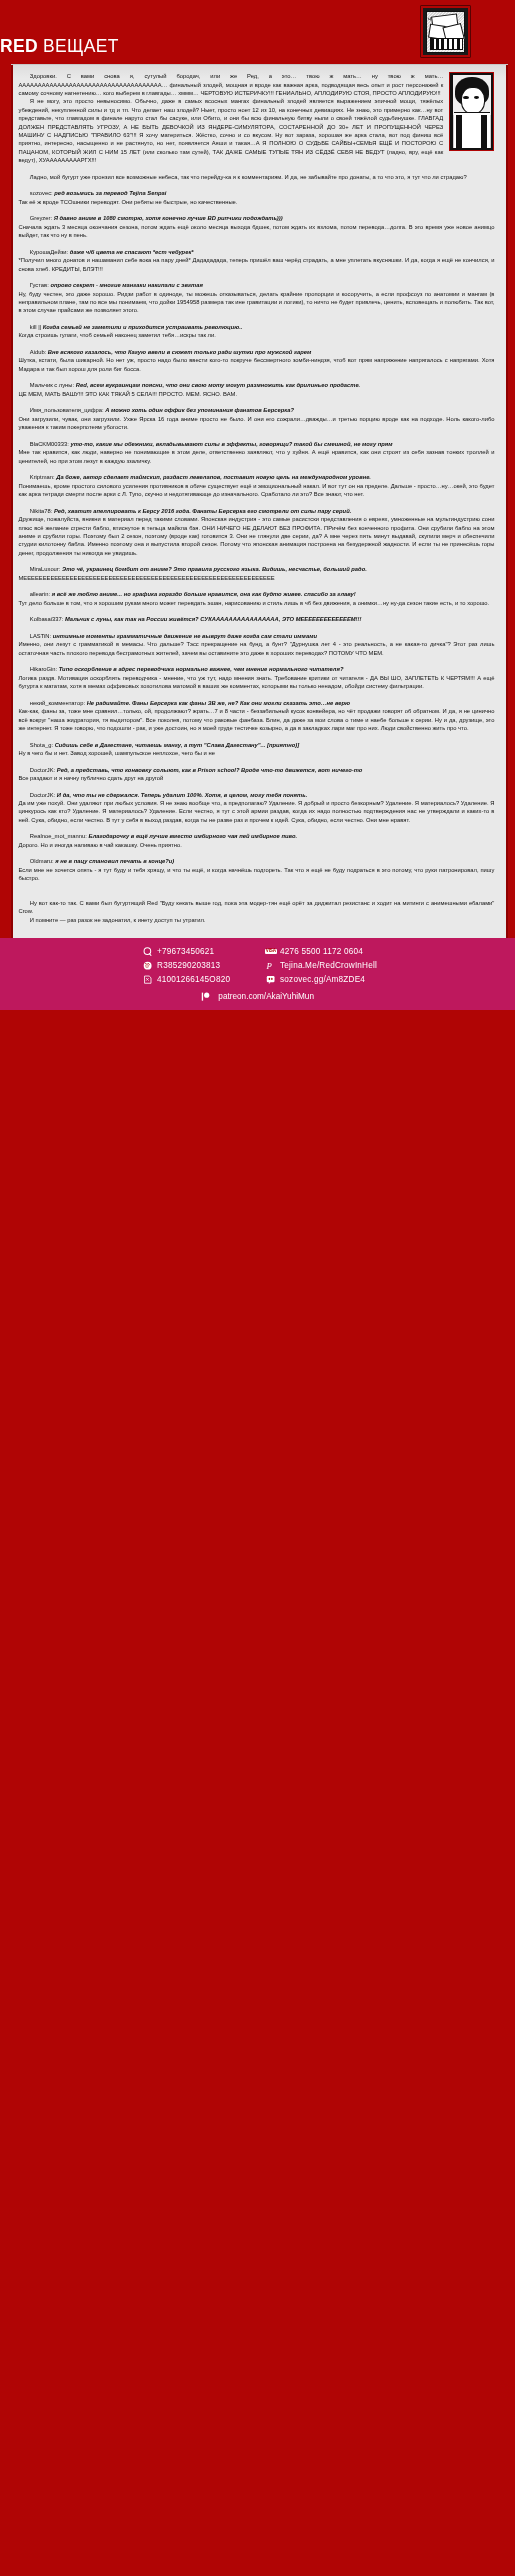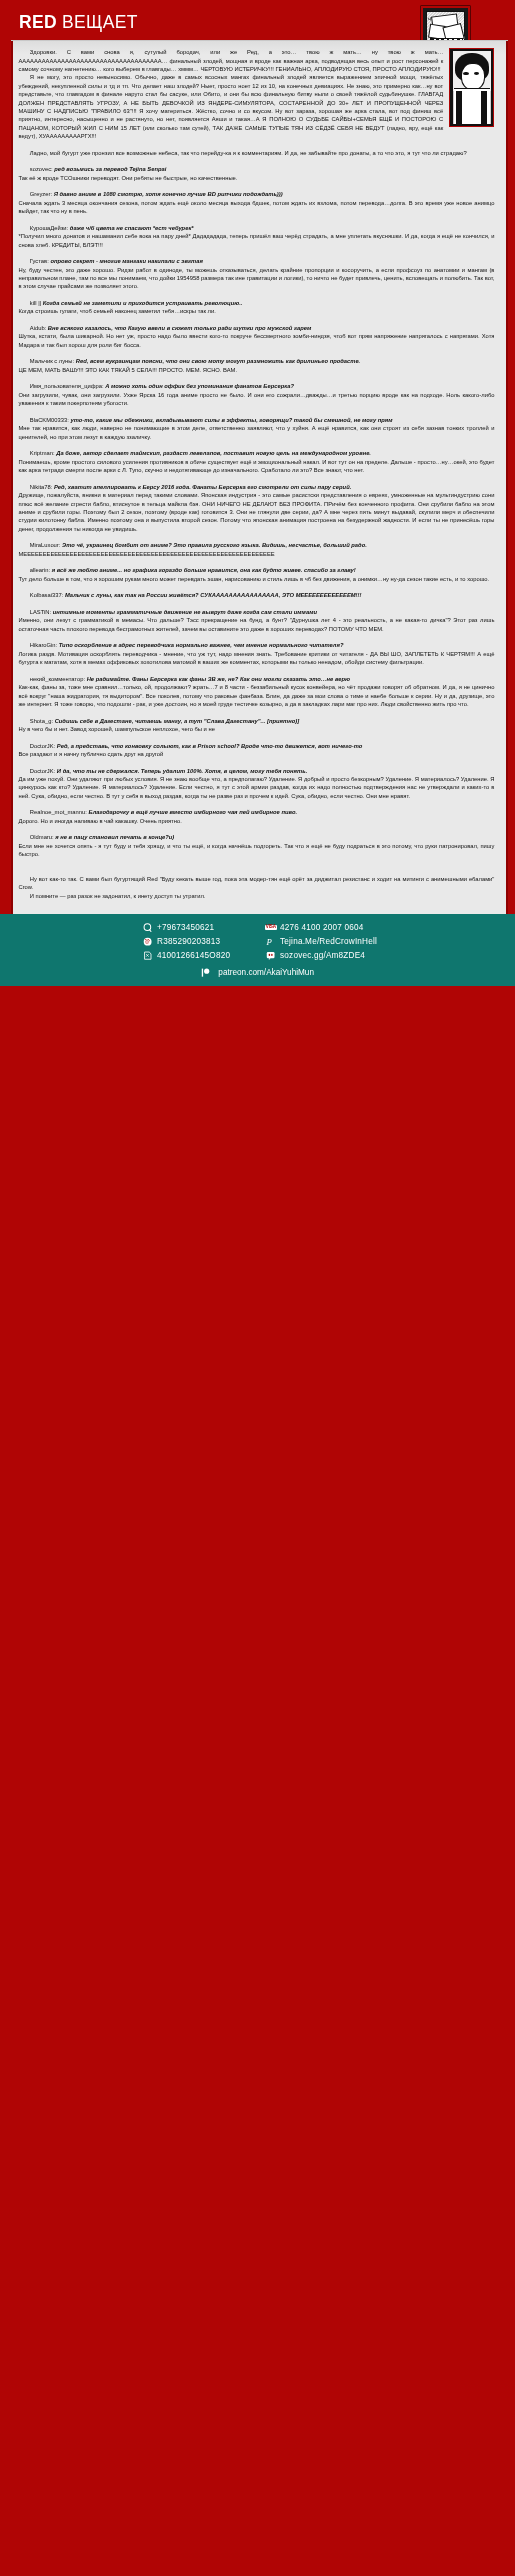--- a/index.html
+++ b/index.html
@@ -12,22 +12,22 @@
     position:relative;
     width:515px;
     min-height:3104px;
     background:#b00505;
     box-sizing:border-box;
     overflow:hidden;
   }
   
   .header{
     position:relative;
-    height:40px;
-    padding-left:19px;
+    height:64px;
+    padding-left:0;
     display:flex;
     align-items:flex-end;
   }
   .brand{
     font-size:17.5px;
     line-height:1;
     color:#ffffff;
     letter-spacing:0.3px;
     padding-bottom:8.2px;
     white-space:nowrap;
@@ -150,21 +150,21 @@
     font-size:5.8px;
     line-height:8.4px;
     color:#111;
     text-align:justify;
     margin:0;
   }
 
   
   .footer{
     position:relative;
-    background:#0f766e;
+    background:#be185d;
     padding:9.3px 0 8.2px 0;
     color:#fff;
   }
   .fgrid{
     display:flex;
     justify-content:center;
     gap:36px;
     padding-left:5.2px;
   }
   .fcol{display:flex;flex-direction:column;gap:4.6px;}
@@ -386,21 +386,21 @@
               </svg>
             </span>
             <span>41001266145О820</span>
           </div>
         </div>
       <div class="fcol" id="footer-right">
           <div class="frow">
             <span class="fico">
               <span class="visa-badge">VISA</span>
             </span>
-            <span>4276 4100 2007 0604</span>
+            <span>4276 5500 1172 0604</span>
           </div>
           <div class="frow">
             <span class="fico">
               <svg width="9.3" height="9.3" viewBox="0 0 18 18" style="font-size:16px">
                 <text x="1" y="15" font-family="Liberation Serif, serif" font-size="17" font-style="italic" fill="#fff">P</text>
               </svg>
             </span>
             <span>Tejina.Me/RedCrowInHell</span>
           </div>
           <div class="frow">

